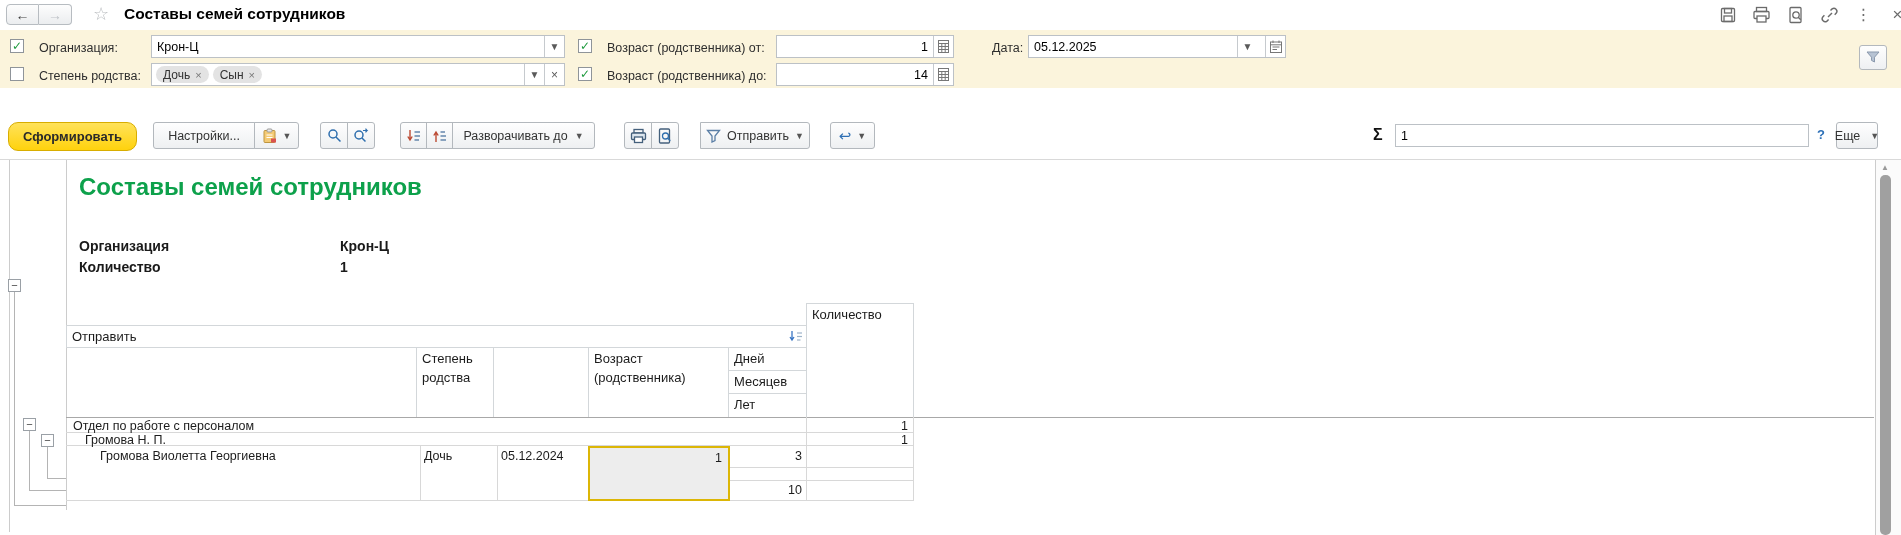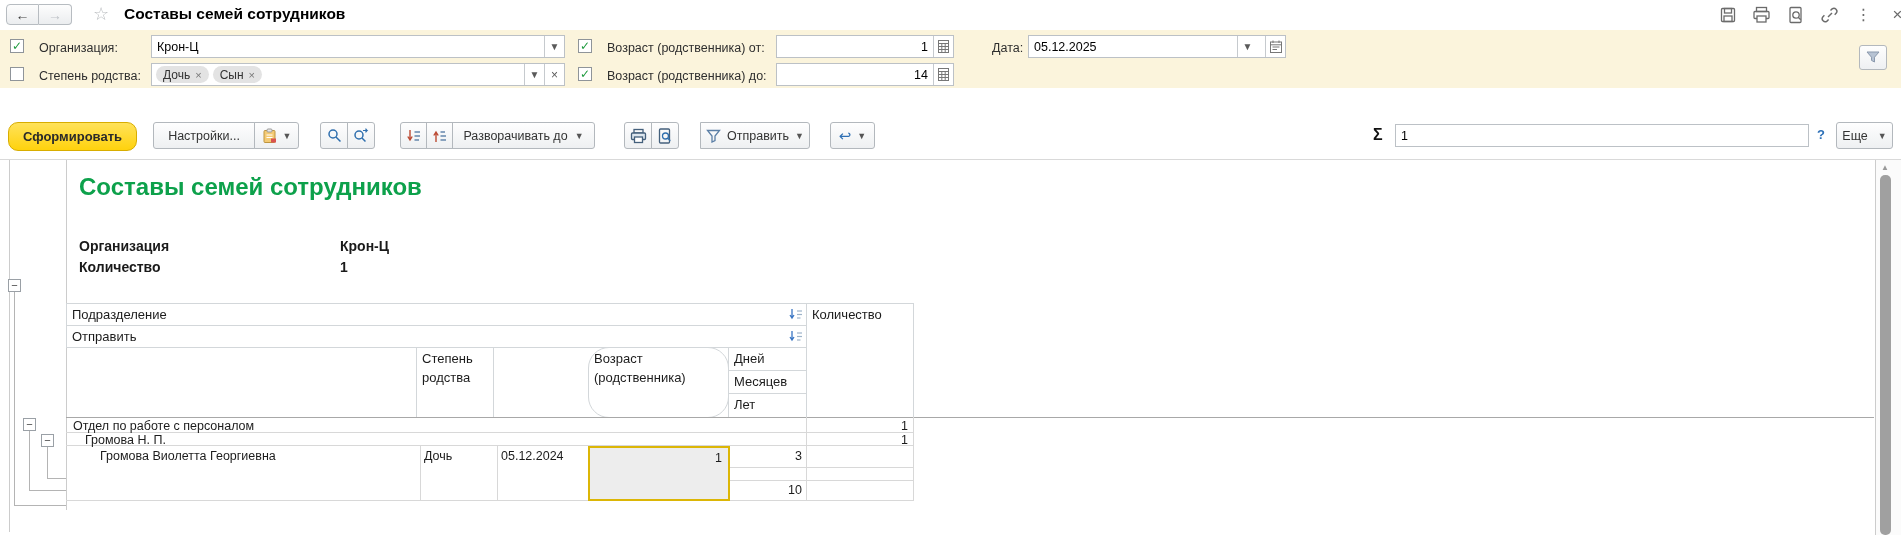--- a/index.html
+++ b/index.html
@@ -287,67 +287,56 @@
       <div class="toolbtn only" style="width:45px;gap:6px;">
         <span style="color:#2e6fb3;font-size:15px;line-height:14px;">↩</span>
         <span class="caret">▼</span>
       </div>
     </div>
     <div class="sigma">Σ</div>
     <div class="field sumfield">
       <input value="1" style="">
     </div>
     <div class="help">?</div>
-    <div class="toolbtn" style="position:absolute;left:1836px;top:2px;width:57px;height:27px;gap:10px;">
+    <div class="toolbtn" style="position:absolute;left:1836px;top:2px;width:42px;height:27px;gap:10px;">
       <span>Еще</span>
       <span class="caret">▼</span>
     </div>
   </div>
 
   <div class="sep"></div>
 
   <div class="report">
 
     <div class="vline" style="left:9px;top:0;height:372px;background:#cccccc;"></div>
     <div class="vline" style="left:66px;top:0;height:350px;background:#cccccc;"></div>
 
     <div class="rtitle">Составы семей сотрудников</div>
 
     <div class="param" style="left:79px;top:78px;">Организация</div>
     <div class="param" style="left:340px;top:78px;">Крон-Ц</div>
     <div class="param" style="left:79px;top:99px;">Количество</div>
     <div class="param" style="left:340px;top:99px;">1</div>
 
-    <div class="hcell" style="left:66px;top:143px;width:741px;height:23px;">
-      <span>Подразделение</span>
-      <span class="sorticon">
-        <svg width="15" height="13" viewBox="0 0 15 13">
-            <path d="M4 1v8M2 7l2 3 2-3" fill="none" stroke="#3a76c4" stroke-width="1.3"></path>
-            <line x1="9" y1="3" x2="14" y2="3" stroke="#9db3c9" stroke-width="1.2"></line>
-            <line x1="9" y1="6.5" x2="14" y2="6.5" stroke="#9db3c9" stroke-width="1.2"></line>
-            <line x1="9" y1="10" x2="12.5" y2="10" stroke="#9db3c9" stroke-width="1.2"></line>
-          </svg>
-      </span>
-    </div>
     <div class="hcell" style="left:806px;top:143px;width:108px;height:115px;">
       <span>Количество</span>
     </div>
     <div class="hcell" style="left:66px;top:165px;width:741px;height:23px;">
       <span>Отправить</span>
       <span class="sorticon">
         <svg width="15" height="13" viewBox="0 0 15 13">
             <path d="M4 1v8M2 7l2 3 2-3" fill="none" stroke="#3a76c4" stroke-width="1.3"></path>
             <line x1="9" y1="3" x2="14" y2="3" stroke="#9db3c9" stroke-width="1.2"></line>
             <line x1="9" y1="6.5" x2="14" y2="6.5" stroke="#9db3c9" stroke-width="1.2"></line>
             <line x1="9" y1="10" x2="12.5" y2="10" stroke="#9db3c9" stroke-width="1.2"></line>
           </svg>
       </span>
     </div>
     <div class="hcell" style="left:416px;top:187px;width:78px;height:71px;"><span>Степень родства</span></div>
-    <div class="hcell" style="left:588px;top:187px;width:141px;height:71px;border-radius:21px;"><span>Возраст (родственника)</span></div>
+    <div class="hcell" style="left:588px;top:187px;width:141px;height:71px;"><span>Возраст (родственника)</span></div>
     <div class="hcell" style="left:728px;top:187px;width:79px;height:24px;"><span>Дней</span></div>
     <div class="hcell" style="left:728px;top:210px;width:79px;height:24px;"><span>Месяцев</span></div>
     <div class="hcell" style="left:728px;top:233px;width:79px;height:25px;"><span>Лет</span></div>
 
     <div class="hline dark" style="left:66px;top:257px;width:1808px;"></div>
     <div class="hline" style="left:66px;top:272px;width:848px;"></div>
     <div class="hline" style="left:66px;top:285px;width:848px;"></div>
     <div class="hline" style="left:728px;top:307px;width:186px;"></div>
     <div class="hline" style="left:728px;top:320px;width:186px;"></div>
     <div class="hline" style="left:66px;top:340px;width:848px;"></div>

